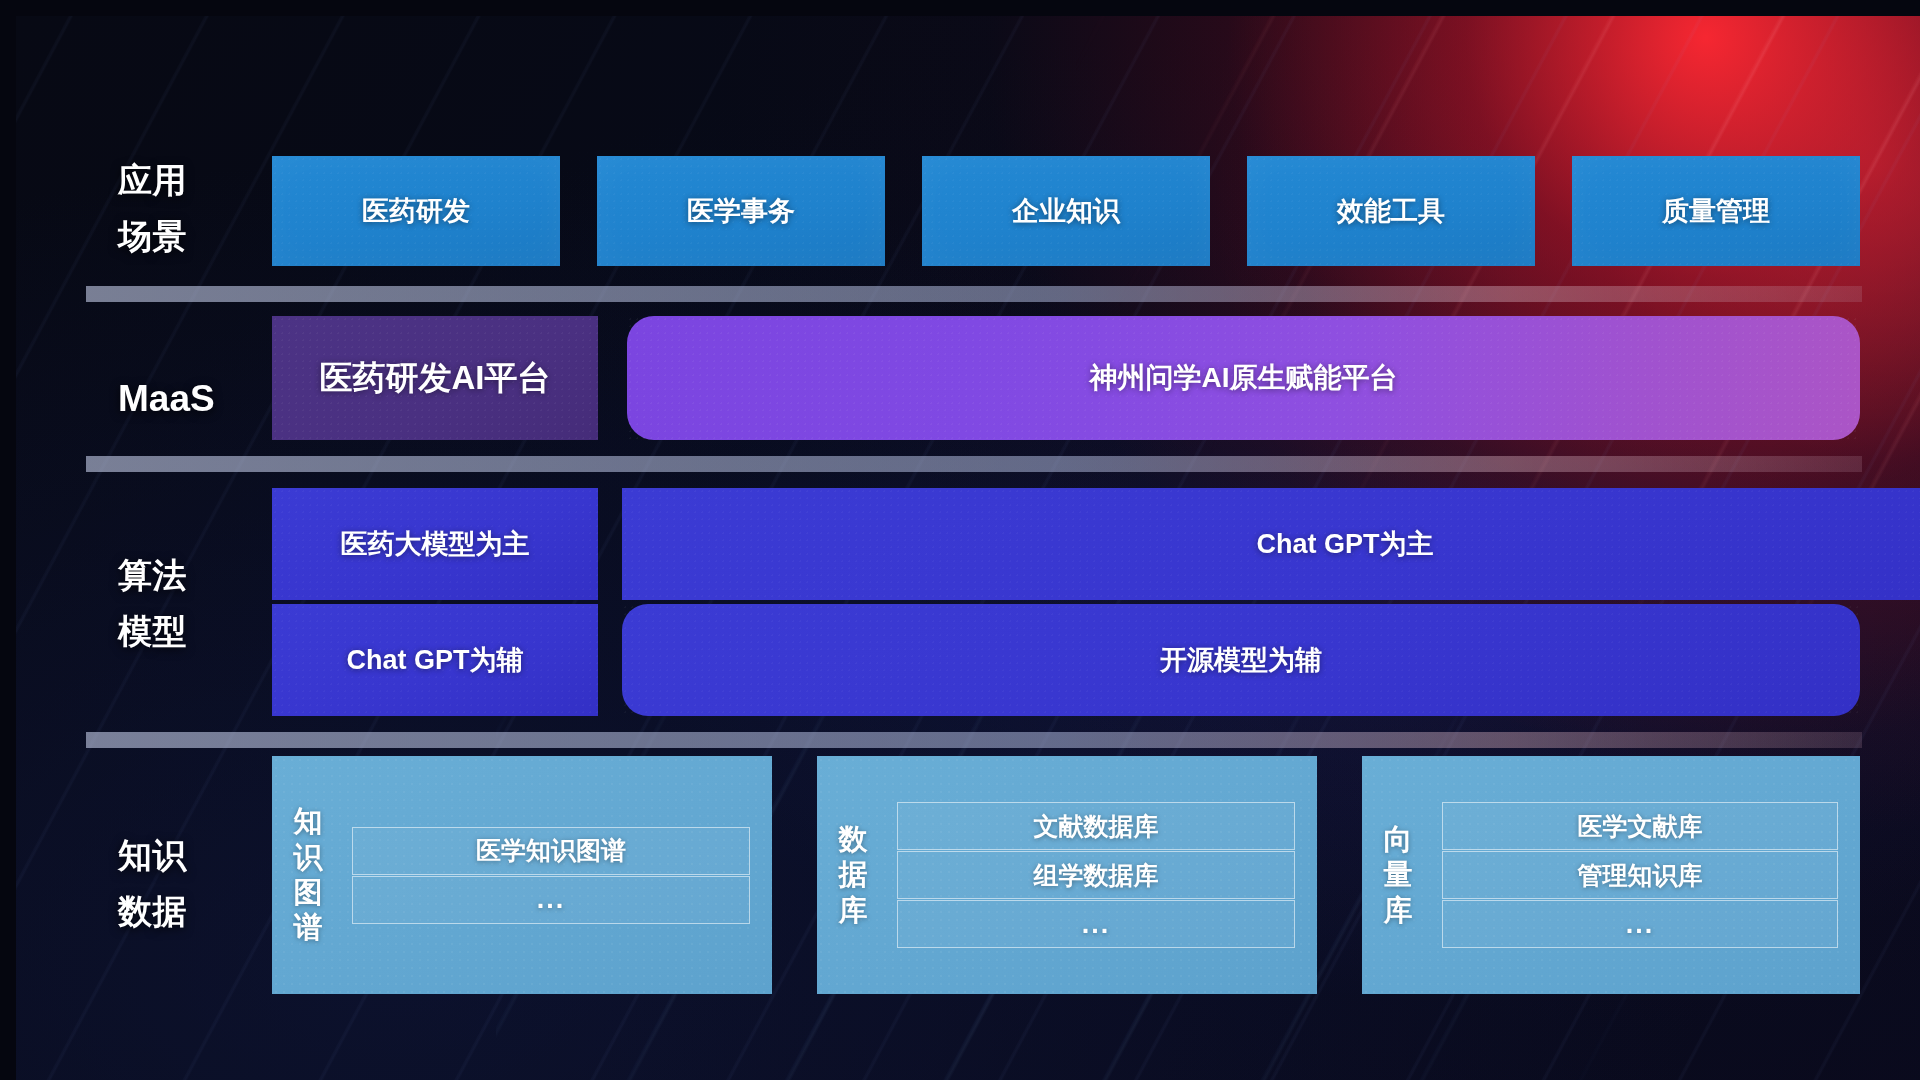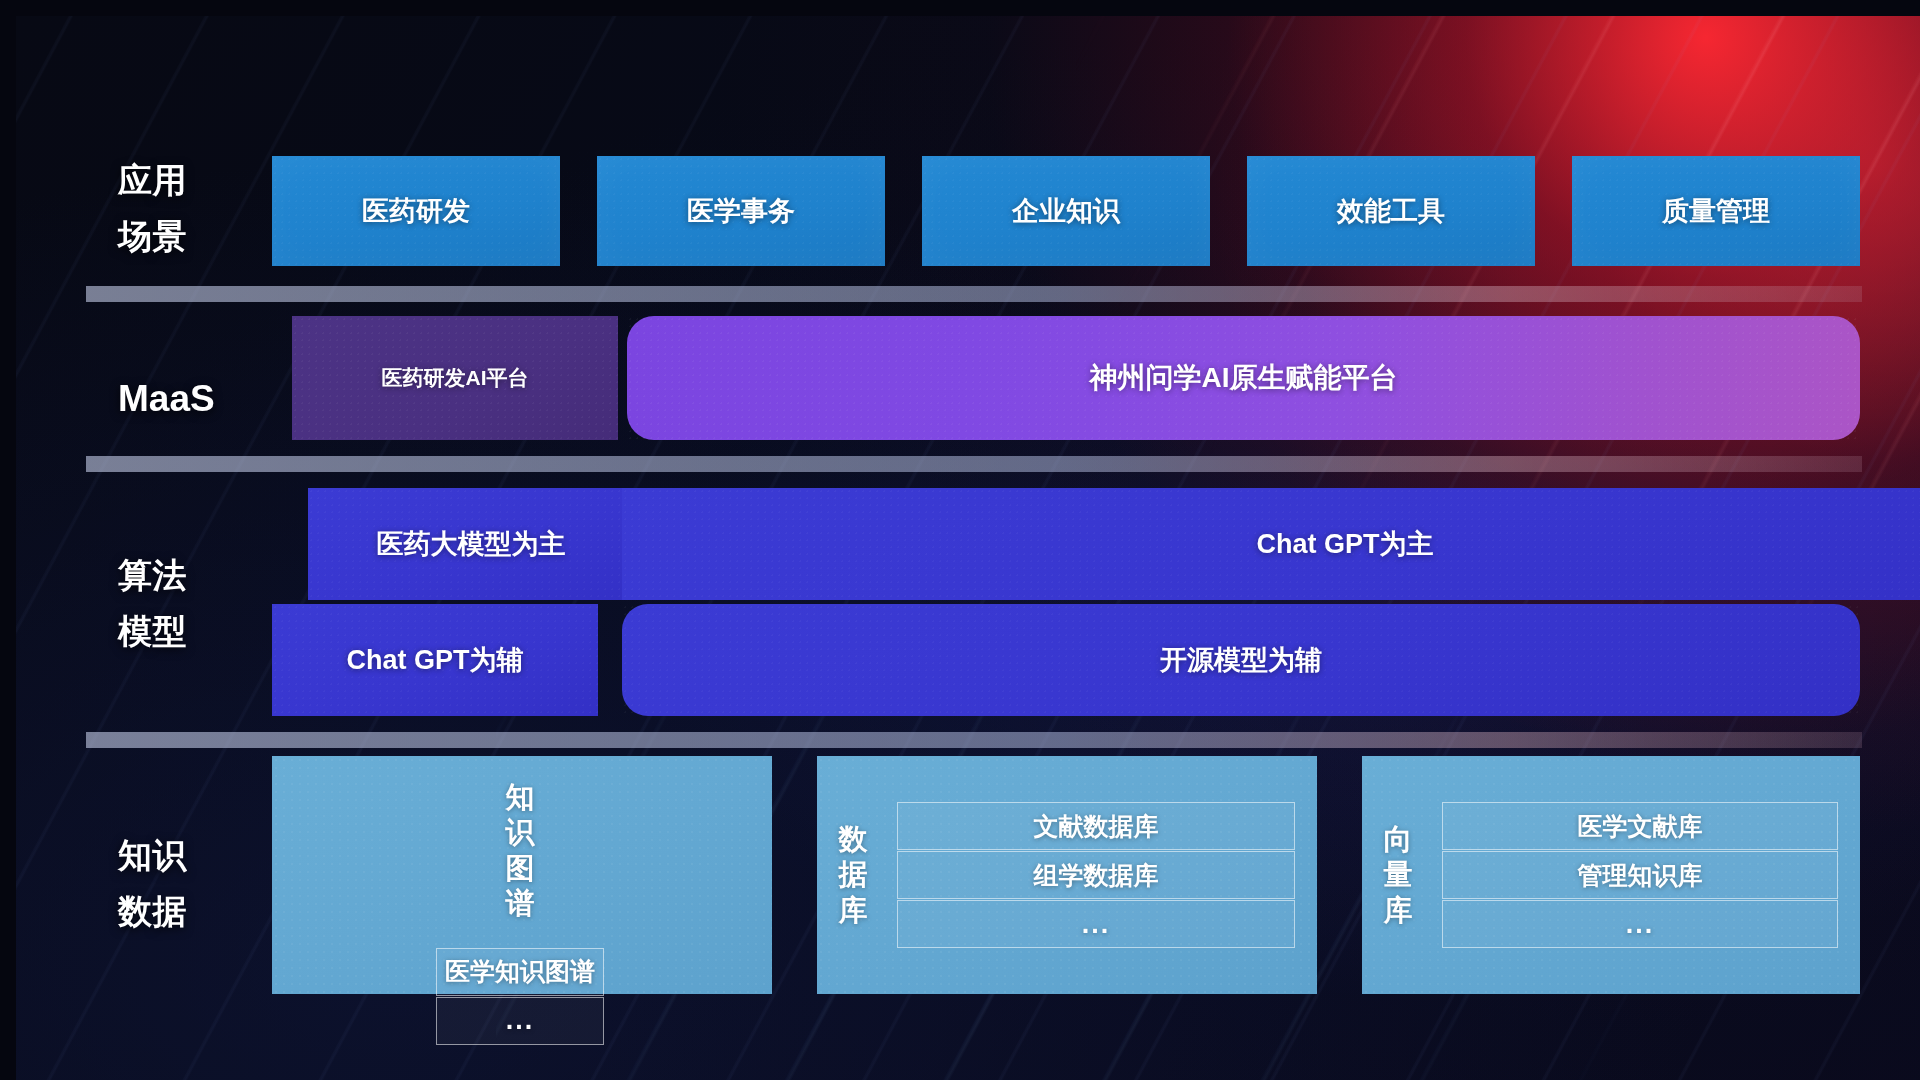--- a/index.html
+++ b/index.html
@@ -108,22 +108,21 @@
   }
   .box-app::after {
     content:""; position:absolute; inset:0;
     background-image: radial-gradient(rgba(255,255,255,0.10) 1px, transparent 1px);
     background-size: 7px 7px;
     opacity:.35; pointer-events:none;
   }
 
   .box-maas-dark {
     background: linear-gradient(150deg, #4c3385 0%, #4a3081 60%, #452c79 100%);
-    font-size: 21px;
-    margin-left: 20px;
+    font-size: 33px;
   }
   .box-maas-dark::after {
     content:""; position:absolute; inset:0;
     background-image: radial-gradient(rgba(255,255,255,0.11) 1px, transparent 1px);
     background-size: 7px 7px;
     opacity:.4; pointer-events:none;
   }
 
   .box-maas-bright {
     background: linear-gradient(95deg, #7b45e0 0%, #8049e3 28%, #8f4fe0 58%, #a052cf 82%, #ab55c6 100%);
@@ -235,42 +234,42 @@
       <span>神州问学AI原生赋能平台</span>
     </div>
 
     <div class="divider" style="top:432px;"></div>
 
     <div class="rowlabel" style="top:515px;">
       <div>算法</div>
       <div>模型</div>
     </div>
 
-    <div class="box box-algo" style="left:248px; top:464px; width:326px; height:112px;margin-left:36px;">
+    <div class="box box-algo" style="left:248px; top:464px; width:326px; height:112px;">
       <span>医药大模型为主</span>
     </div>
     <div class="box box-algo" style="left:598px; top:464px; width:1446px; height:112px;">
       <span>Chat GPT为主</span>
     </div>
 
     <div class="box box-algo" style="left:248px; top:580px; width:326px; height:112px;">
       <span>Chat GPT为辅</span>
     </div>
     <div class="box box-algo" style="left:598px; top:580px; width:1238px; height:112px;border-radius:26px;">
       <span>开源模型为辅</span>
     </div>
 
     <div class="divider" style="top:708px;"></div>
 
     <div class="rowlabel" style="top:795px;">
       <div>知识</div>
       <div>数据</div>
     </div>
 
-    <div class="kpanel" style="left:248px; top:732px; width:500px; height:238px;flex-direction:column;">
+    <div class="kpanel" style="left:248px; top:732px; width:500px; height:238px;">
       <div class="kpanel-label">知识图谱</div>
       <div class="kpanel-items">
         <div class="kchip">医学知识图谱</div>
         <div class="kchip ellipsis">...</div>
       </div>
     </div>
 
     <div class="kpanel" style="left:793px; top:732px; width:500px; height:238px;">
       <div class="kpanel-label">数据库</div>
       <div class="kpanel-items">

